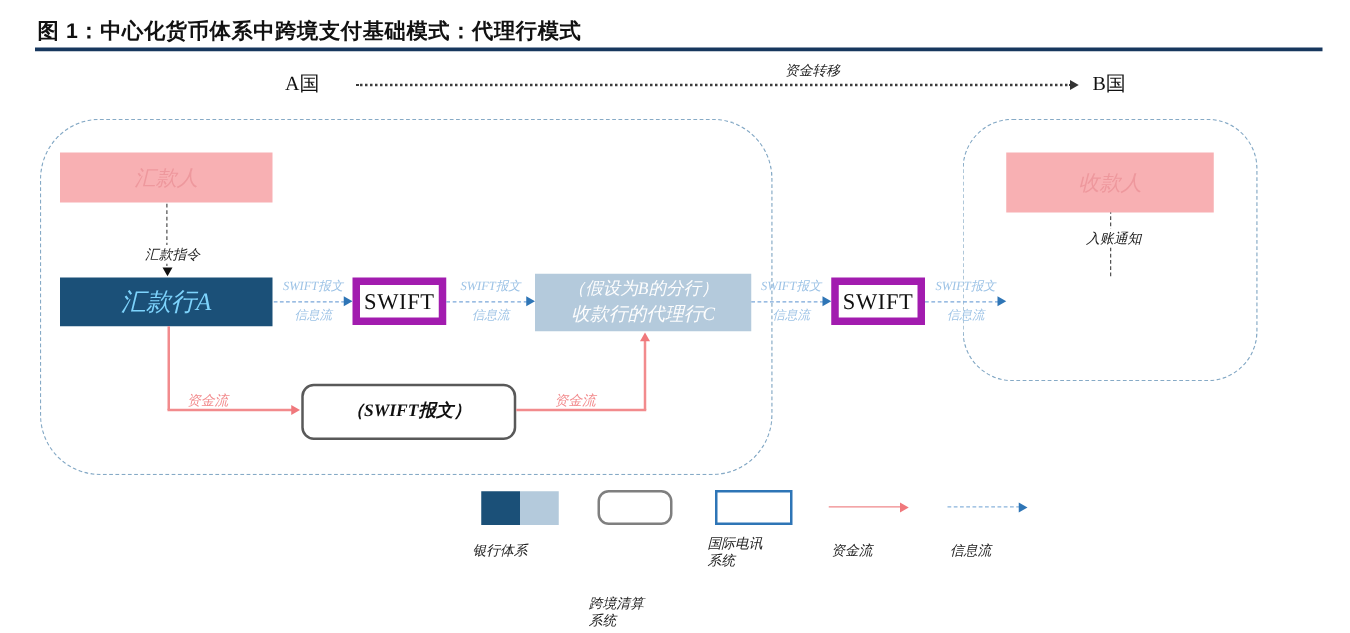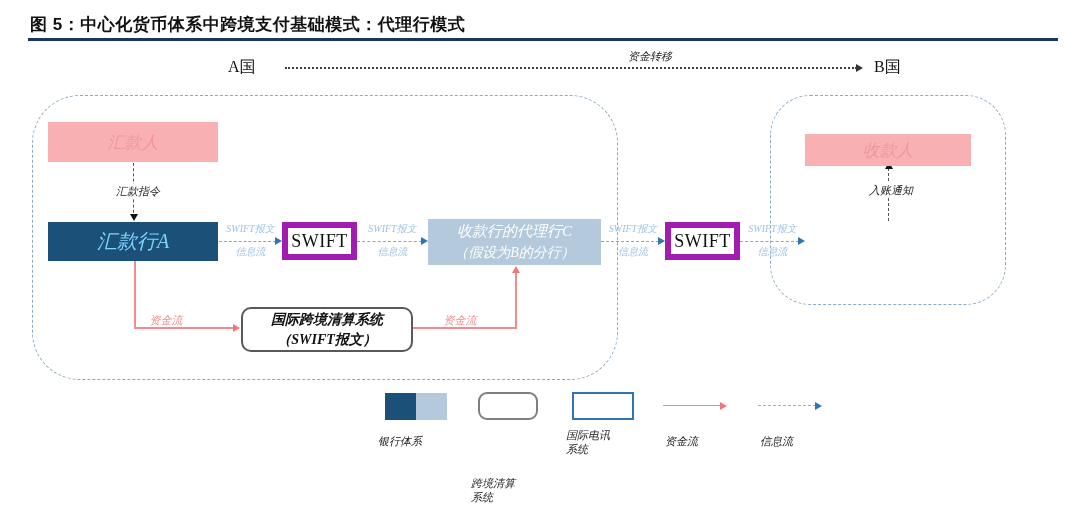--- a/index.html
+++ b/index.html
@@ -39,29 +39,29 @@
   .clearing-box { background: #ffffff; border: 2px solid #595959; border-radius: 10px;
     color: #111; flex-direction: column; font-size: 14px; font-style: italic;
     line-height: 20px; font-weight: bold; }
 
   .remitter   { left: 48px;  top: 122px; width: 170px; height: 40px; }
   .remit-bank { left: 48px;  top: 222px; width: 170px; height: 39px; }
   .swift-1    { left: 282px; top: 222px; width: 75px;  height: 38px; }
   .correspondent { left: 428px; top: 219px; width: 173px; height: 46px; }
   .swift-2    { left: 665px; top: 222px; width: 75px;  height: 38px; }
   .recv-bank  { left: 805px; top: 222px; width: 166px; height: 39px; }
-  .payee      { left: 805px; top: 134px; width: 166px; height: 32px; }
+  .payee      { left: 805px; top: 122px; width: 166px; height: 48px; }
   .clearing   { left: 241px; top: 307px; width: 172px; height: 45px; }
 
   
   .vdash { width: 0; border-left: 1.5px dashed #555; }
   .vd-instruction { left: 133px; top: 163px; height: 55px; }
   .vd-notice      { left: 888px; top: 168px; height: 53px; }
   .small-label { font-size: 11px; font-style: italic; color: #222; text-align: center; }
-  .lbl-instruction { left: 103px; top: 184px; width: 70px; background:#fff; }
+  .lbl-instruction { left: 103px; top: 196px; width: 70px; background:#fff; }
   .lbl-notice      { left: 856px; top: 183px; width: 70px; background:#fff; }
 
   
   .arr { width: 0; height: 0; }
   .arr-down-black { border-left: 4px solid transparent; border-right: 4px solid transparent;
     border-top: 7px solid #111; }
   .arr-up-black { border-left: 4px solid transparent; border-right: 4px solid transparent;
     border-bottom: 7px solid #111; }
   .arr-right-black { border-top: 4px solid transparent; border-bottom: 4px solid transparent;
     border-left: 7px solid #333; }
@@ -121,21 +121,21 @@
 
   
   .source { left: 32px; top: 458px; font-size: 15px; font-weight: bold;
     font-style: italic; color: #1a1a1a; }
 </style>
 </head>
 <body>
 
 <div class="page">
 
-  <div class="abs title">图 5：中心化货币体系中跨境支付基础模式：代理行模式</div>
+  <div class="abs title">图 1：中心化货币体系中跨境支付基础模式：代理行模式</div>
   <div class="abs title-rule"></div>
 
   <div class="abs region-label" style="left:228px;">A国</div>
   <div class="abs transfer-line"></div>
   <div class="abs arr arr-right-black" style="left:856px;top:64px;"></div>
   <div class="abs transfer-label">资金转移</div>
   <div class="abs region-label" style="left:874px;">B国</div>
 
   <div class="abs container-dashed container-a"></div>
   <div class="abs container-dashed container-b"></div>
@@ -156,22 +156,22 @@
   <div class="abs node swift-box swift-1">SWIFT</div>
 
   <div class="abs msg-group mg-2">
     <div class="msg-line1">SWIFT报文</div>
     <div class="msg-dash"></div>
     <div class="msg-head arr arr-right-blue"></div>
     <div class="msg-line2">信息流</div>
   </div>
 
   <div class="abs node lightblue-box correspondent">
+    <div style="font-size:14px;">（假设为B的分行）</div>
     <div>收款行的代理行C</div>
-    <div style="font-size:14px;">（假设为B的分行）</div>
   </div>
 
   <div class="abs msg-group mg-3">
     <div class="msg-line1">SWIFT报文</div>
     <div class="msg-dash"></div>
     <div class="msg-head arr arr-right-blue"></div>
     <div class="msg-line2">信息流</div>
   </div>
 
   <div class="abs node swift-box swift-2">SWIFT</div>
@@ -182,21 +182,20 @@
     <div class="msg-head arr arr-right-blue"></div>
     <div class="msg-line2">信息流</div>
   </div>
 
   <div class="abs vdash vd-notice"></div>
   <div class="abs arr arr-up-black" style="left:885px;top:162px;"></div>
   <div class="abs small-label lbl-notice">入账通知</div>
   <div class="abs node pink-box payee">收款人</div>
 
   <div class="abs node clearing-box clearing">
-    <div>国际跨境清算系统</div>
     <div>（SWIFT报文）</div>
   </div>
 
   <div class="abs redline fund-v1"></div>
   <div class="abs redline fund-h1"></div>
   <div class="abs arr arr-right-red fund-head-1"></div>
   <div class="abs fund-label fl-1">资金流</div>
   <div class="abs redline fund-h2"></div>
   <div class="abs redline fund-v2"></div>
   <div class="abs arr arr-up-red fund-head-2"></div>

